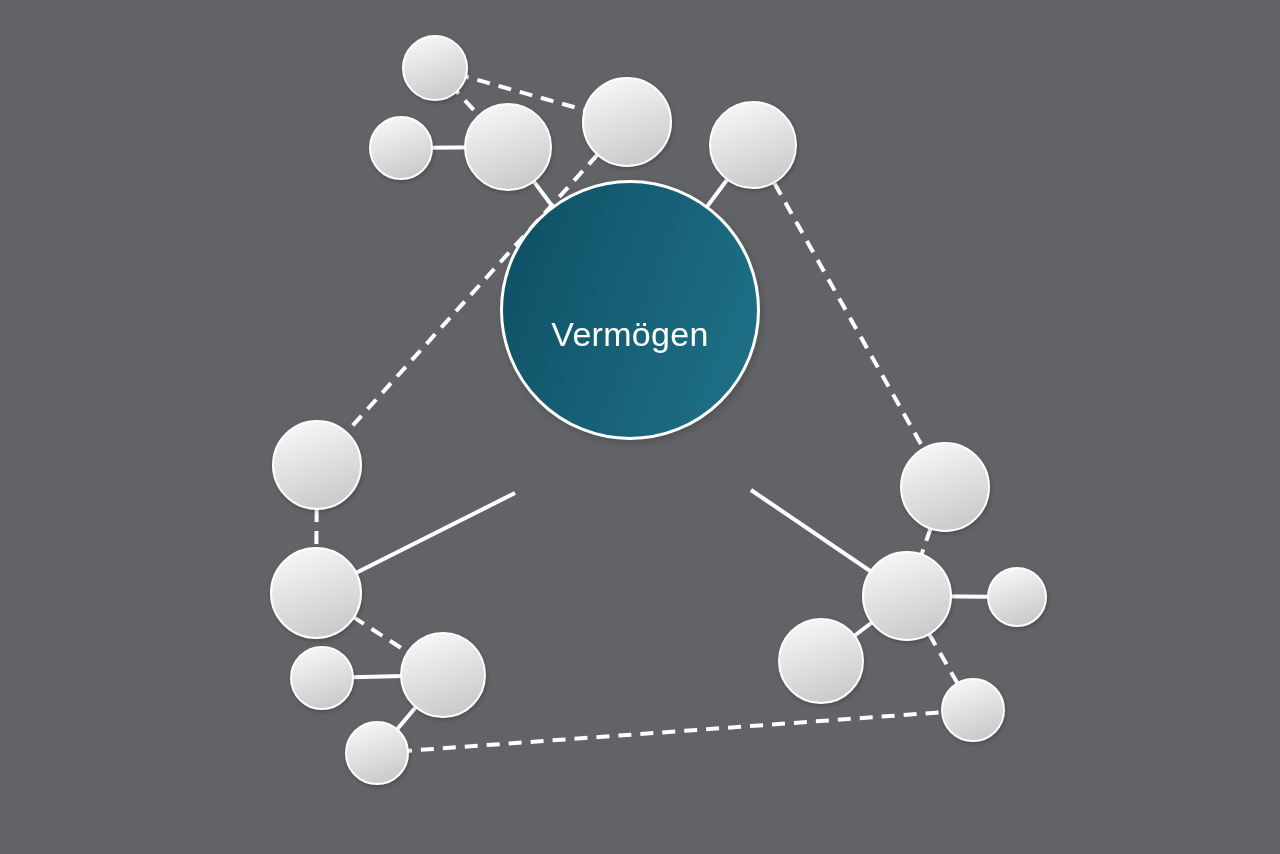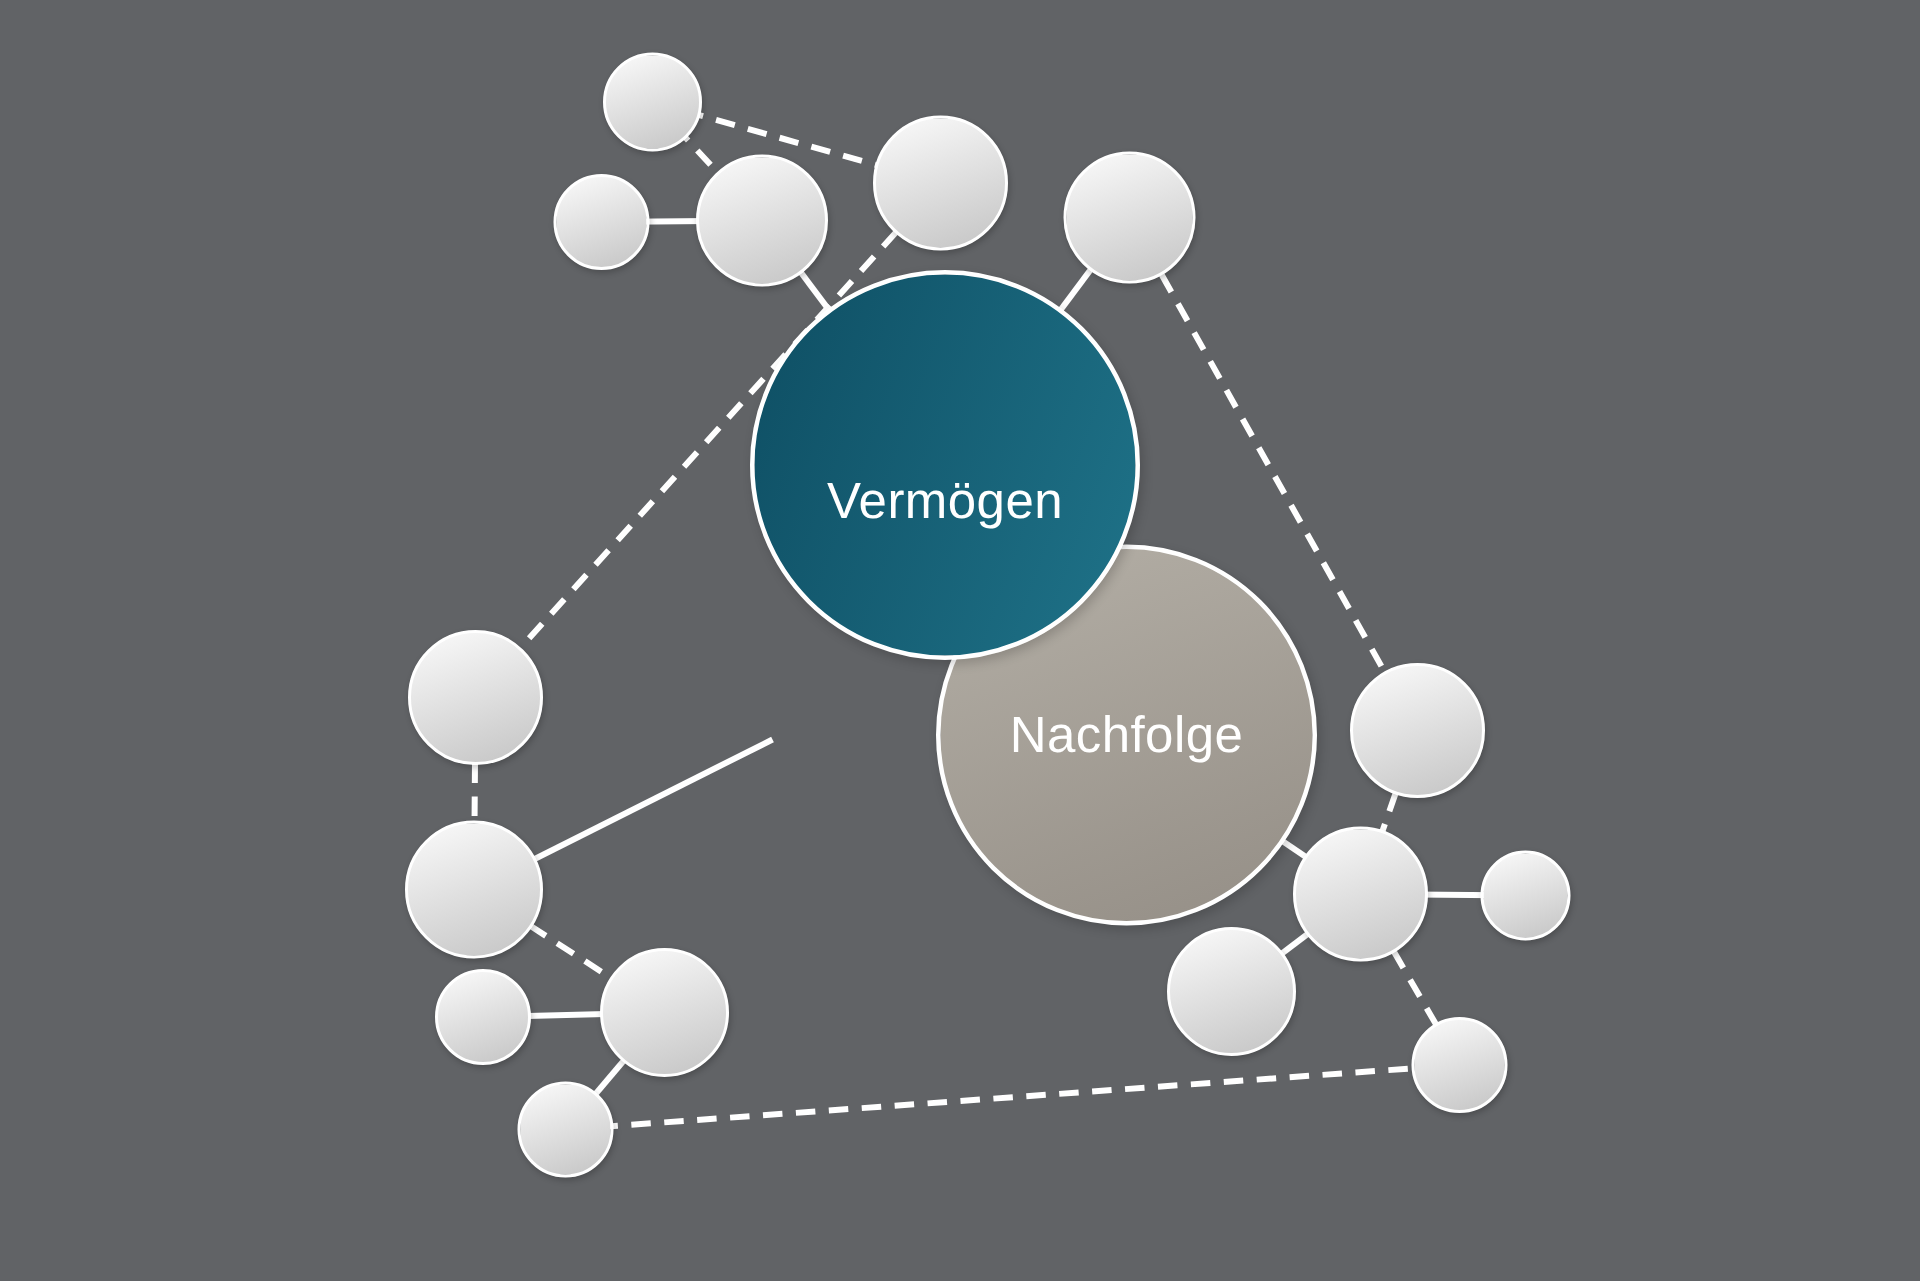--- a/index.html
+++ b/index.html
@@ -92,20 +92,17 @@
       <div class="satellite" style="left: 400px; top: 632px; width: 86px; height: 86px; background: linear-gradient(160deg, rgb(251, 251, 251), rgb(196, 196, 196)); border-color: rgb(255, 255, 255);"></div>
       <div class="satellite" style="left: 345px; top: 721px; width: 64px; height: 64px; background: linear-gradient(160deg, rgb(251, 251, 251), rgb(196, 196, 196)); border-color: rgb(255, 255, 255);"></div>
       <div class="satellite" style="left: 900px; top: 442px; width: 90px; height: 90px; background: linear-gradient(160deg, rgb(251, 251, 251), rgb(196, 196, 196)); border-color: rgb(255, 255, 255);"></div>
       <div class="satellite" style="left: 862px; top: 551px; width: 90px; height: 90px; background: linear-gradient(160deg, rgb(251, 251, 251), rgb(196, 196, 196)); border-color: rgb(255, 255, 255);"></div>
       <div class="satellite" style="left: 987px; top: 567px; width: 60px; height: 60px; background: linear-gradient(160deg, rgb(251, 251, 251), rgb(196, 196, 196)); border-color: rgb(255, 255, 255);"></div>
       <div class="satellite" style="left: 778px; top: 618px; width: 86px; height: 86px; background: linear-gradient(160deg, rgb(251, 251, 251), rgb(196, 196, 196)); border-color: rgb(255, 255, 255);"></div>
       <div class="satellite" style="left: 941px; top: 678px; width: 64px; height: 64px; background: linear-gradient(160deg, rgb(251, 251, 251), rgb(196, 196, 196)); border-color: rgb(255, 255, 255);"></div>
     </div>
 
   <div class="layer" id="bubble-layer">
-    <div class="bubble" id="bubble-nachfolge" style="left: 624px; top: 363px; width: 254px; height: 254px; background: linear-gradient(160deg, rgb(180, 175, 166), rgb(148, 142, 134)); border-color: rgb(255, 255, 255);">
-      <span class="bubble-label" style="color: rgb(255, 255, 255);">Nachfolge</span>
-    </div>
     <div class="bubble" id="bubble-vermoegen" style="left: 500px; top: 180px; width: 260px; height: 260px; background: linear-gradient(110deg, rgb(14, 78, 99), rgb(31, 115, 137)); border-color: rgb(255, 255, 255);">
       <span class="bubble-label" style="color: rgb(255, 255, 255); margin-top: 48px;">Vermögen</span>
     </div>
   </div>
 </div>
 
 </body></html>

